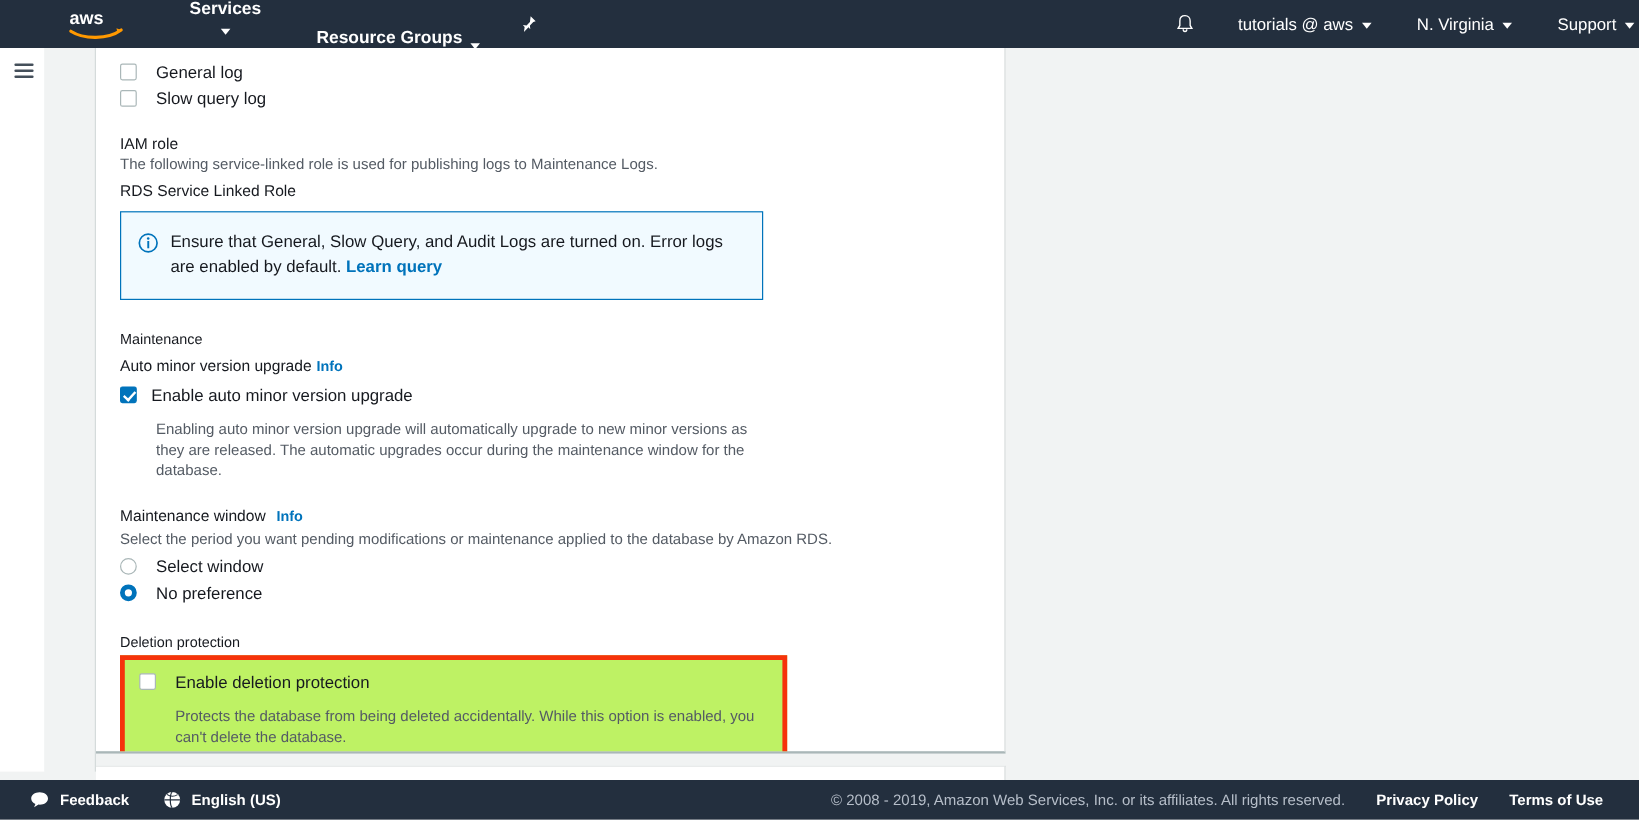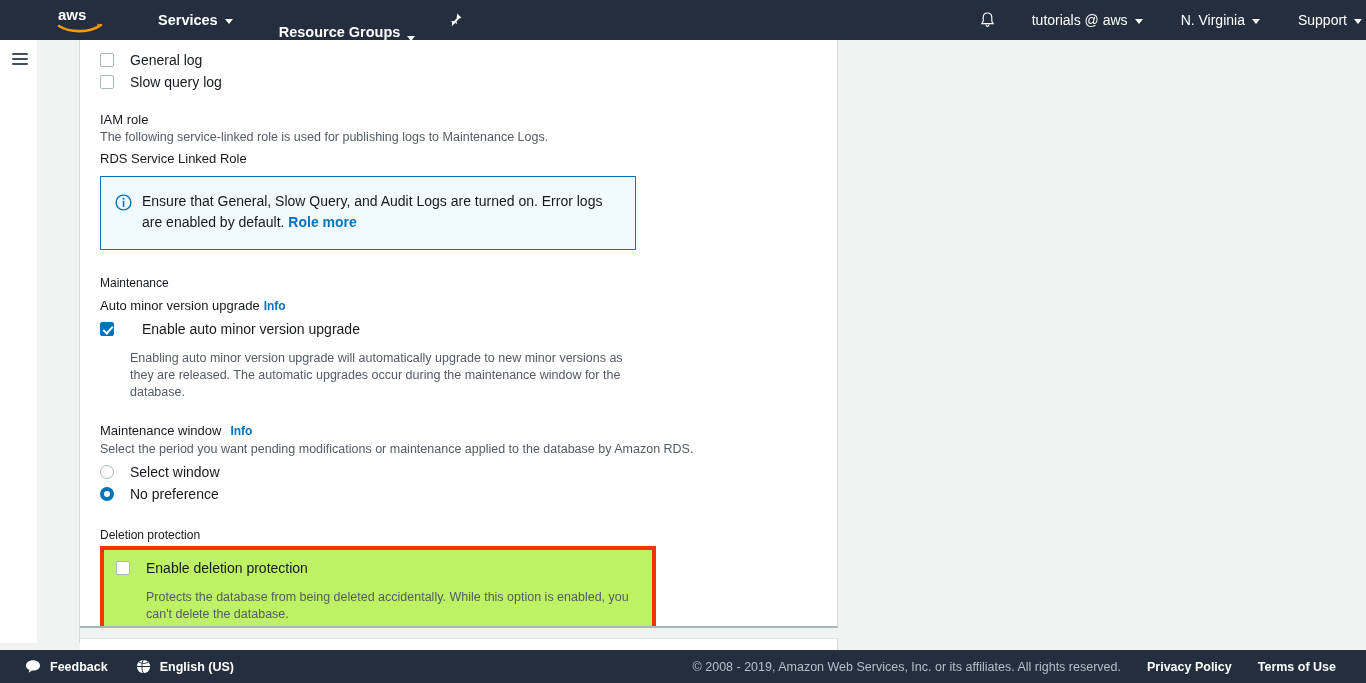--- a/index.html
+++ b/index.html
@@ -20,21 +20,21 @@
   }
   .aws-logo {
     margin-left: 56px; width: 48px; height: 30px;
     position: relative; display: block;
   }
   .nav-item {
     display: flex; align-items: center; gap: 7px;
     font-size: 14.5px; font-weight: bold; color: #ffffff;
     height: 40px; padding: 0 4px; cursor: pointer; white-space: nowrap;
   }
-  .nav-left-1 { margin-left: 50px; }
+  .nav-left-1 { margin-left: 50px; flex-direction: column; }
   .nav-left-2 { margin-left: 38px; align-items: flex-end; }
   .caret {
     width: 0; height: 0;
     border-left: 4.5px solid transparent;
     border-right: 4.5px solid transparent;
     border-top: 5px solid #ffffff;
     display: inline-block; position: relative; top: 1px;
   }
   .pin-btn { margin-left: 28px; cursor: pointer; display:flex; align-items:center; }
   .nav-right { margin-left: auto; display: flex; align-items: center; }
@@ -262,34 +262,34 @@
     </div>
 
     <div class="alert">
       <svg width="17" height="17" viewBox="0 0 17 17" style="flex:0 0 auto;margin-top:3px;">
         <circle cx="8.5" cy="8.5" r="7.4" fill="none" stroke="#0073bb" stroke-width="1.4"></circle>
         <circle cx="8.5" cy="4.7" r="1.05" fill="#0073bb"></circle>
         <rect x="7.75" y="6.8" width="1.6" height="6.1" fill="#0073bb"></rect>
       </svg>
       <div class="alert-text">
         <span>Ensure that General, Slow Query, and Audit Logs are turned on. Error logs are enabled by default.</span>
-        <a class="alert-link">Role more</a>
+        <a class="alert-link">Learn query</a>
       </div>
     </div>
 
     <h2 class="section-title">Maintenance</h2>
 
     <div>
       <span class="field-desc" style="font-size:13px;color:#16191f;">Auto minor version upgrade</span><a class="info-link">Info</a>
     </div>
 
     <div class="chk-row" style="margin-top:5px;">
       <div class="chk-box checked"></div>
       <div>
-        <div class="chk-label" style="margin-left:28px;">Enable auto minor version upgrade</div>
+        <div class="chk-label" style="margin-left:12px;">Enable auto minor version upgrade</div>
         <div class="chk-desc">Enabling auto minor version upgrade will automatically upgrade to new minor versions as they are released. The automatic upgrades occur during the maintenance window for the database.</div>
       </div>
     </div>
 
     <div class="mt20">
       <span class="field-label">Maintenance window</span><a class="info-link" style="margin-left:9px;">Info</a>
       <div class="field-desc">Select the period you want pending modifications or maintenance applied to the database by Amazon RDS.</div>
     </div>
 
     <div class="rad-row">

